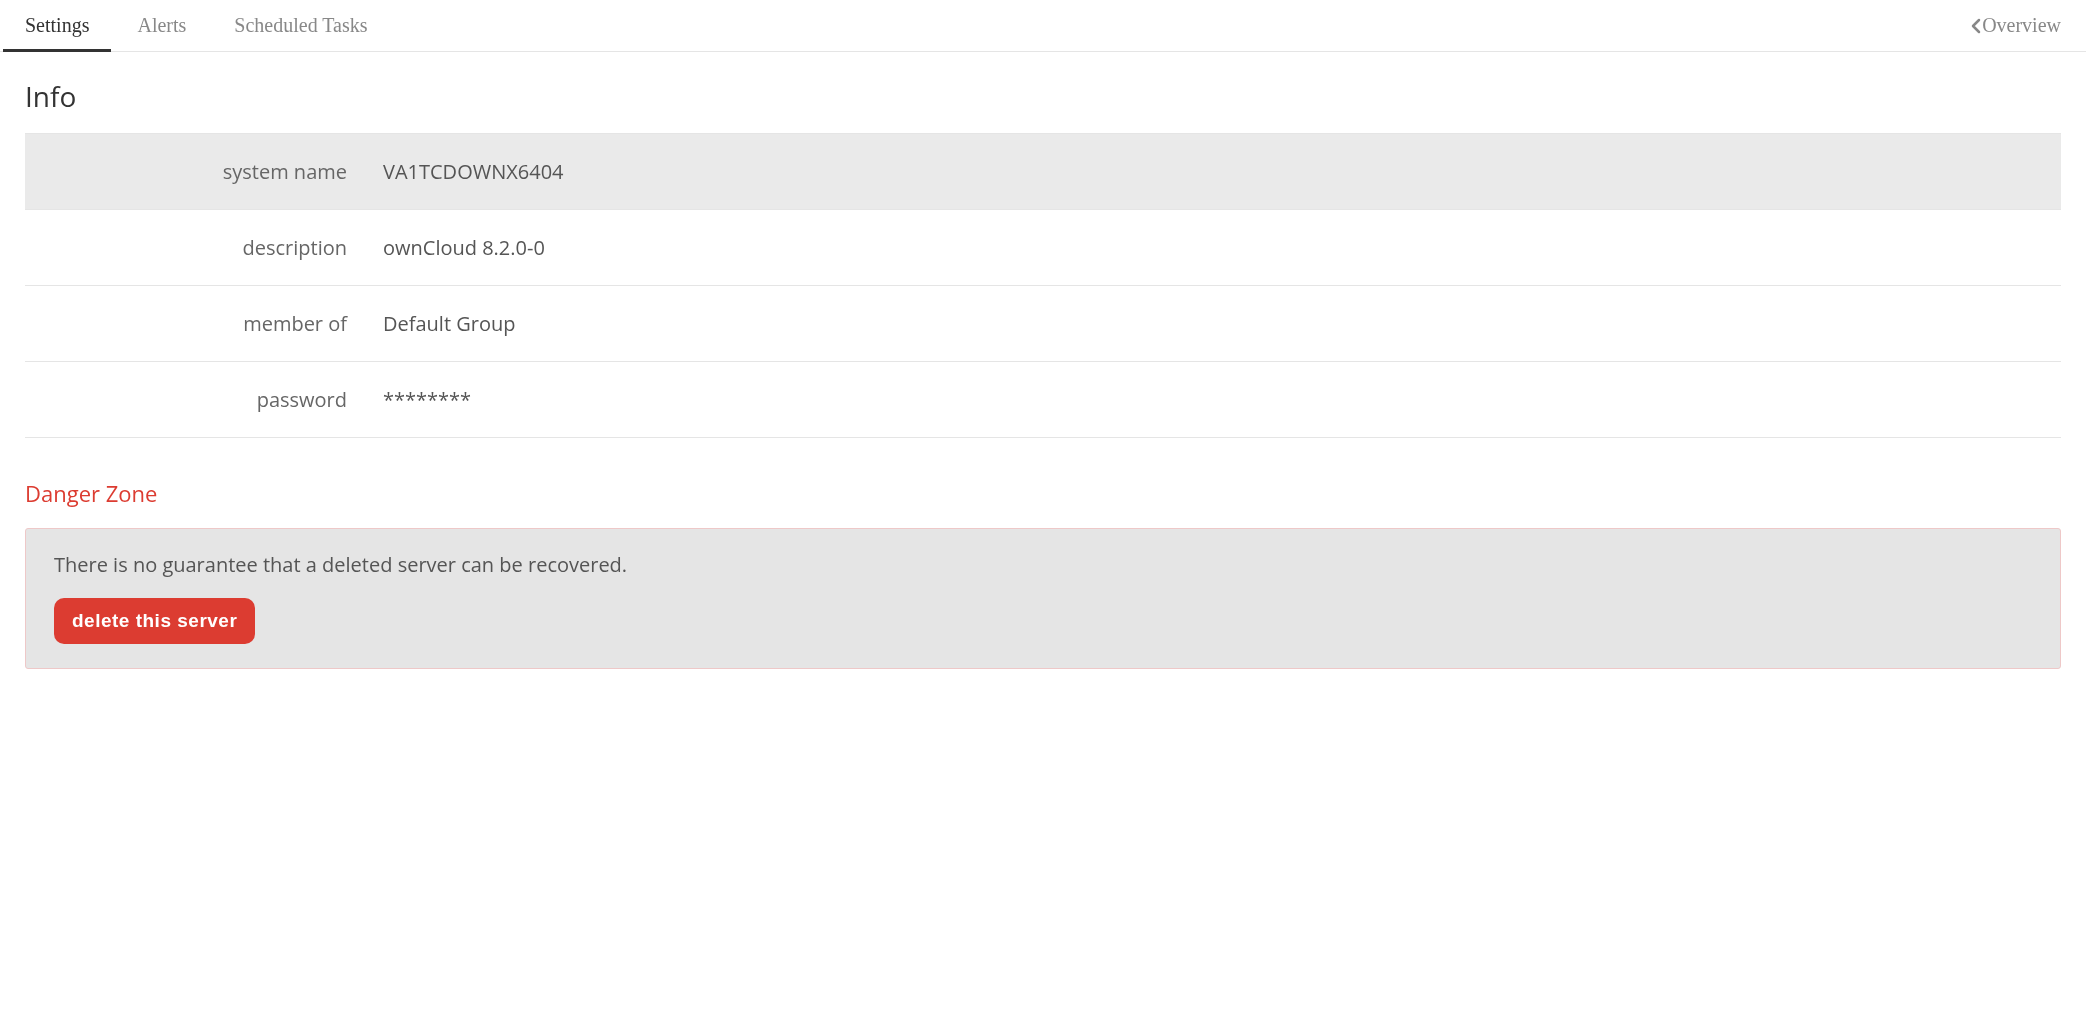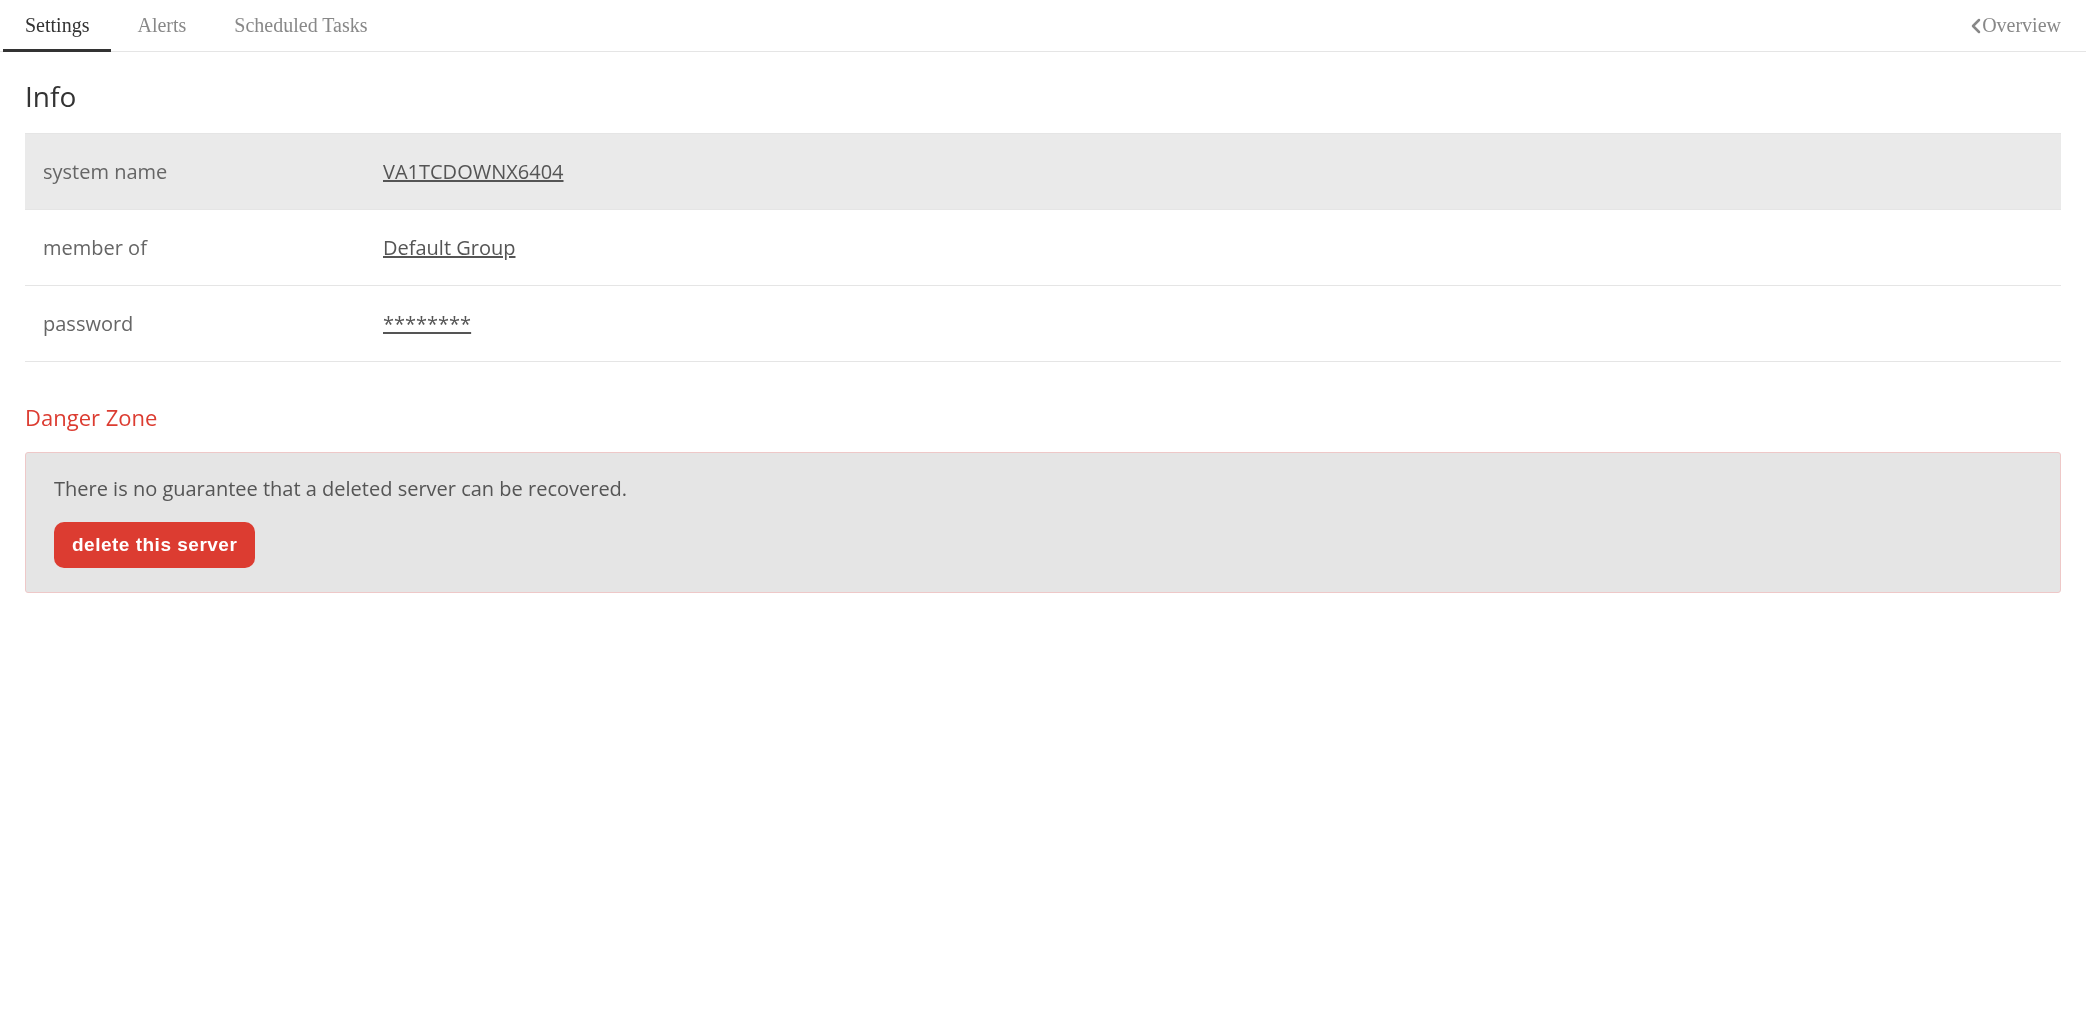--- a/index.html
+++ b/index.html
@@ -77,25 +77,25 @@
     .info-row.striped {
       background: #eaeaea;
     }
     .info-row td {
       padding: 24px 18px;
       font-size: 20px;
       color: #555;
     }
     .info-row td.label-cell {
       width: 340px;
+      text-align: right;
       color: #666;
     }
     .info-row td.value-cell {
       color: #555;
-      text-decoration: underline;
     }
     .danger-heading {
       font-size: 22px;
       font-weight: 400;
       color: #dc3c31;
       margin-top: 40px;
       margin-bottom: 20px;
     }
     .danger-box {
       background: #e5e5e5;
@@ -140,20 +140,24 @@
 <div class="content">
   <h2 class="section-heading">Info</h2>
 
   <table class="info-table">
     <tbody>
         <tr class="info-row striped">
       <td class="label-cell">system name</td>
       <td class="value-cell">VA1TCDOWNX6404</td>
     </tr>
     <tr class="info-row">
+      <td class="label-cell">description</td>
+      <td class="value-cell">ownCloud 8.2.0-0</td>
+    </tr>
+    <tr class="info-row">
       <td class="label-cell">member of</td>
       <td class="value-cell">Default Group</td>
     </tr>
     <tr class="info-row">
       <td class="label-cell">password</td>
       <td class="value-cell">********</td>
     </tr>
   </tbody>
     </table>
 

